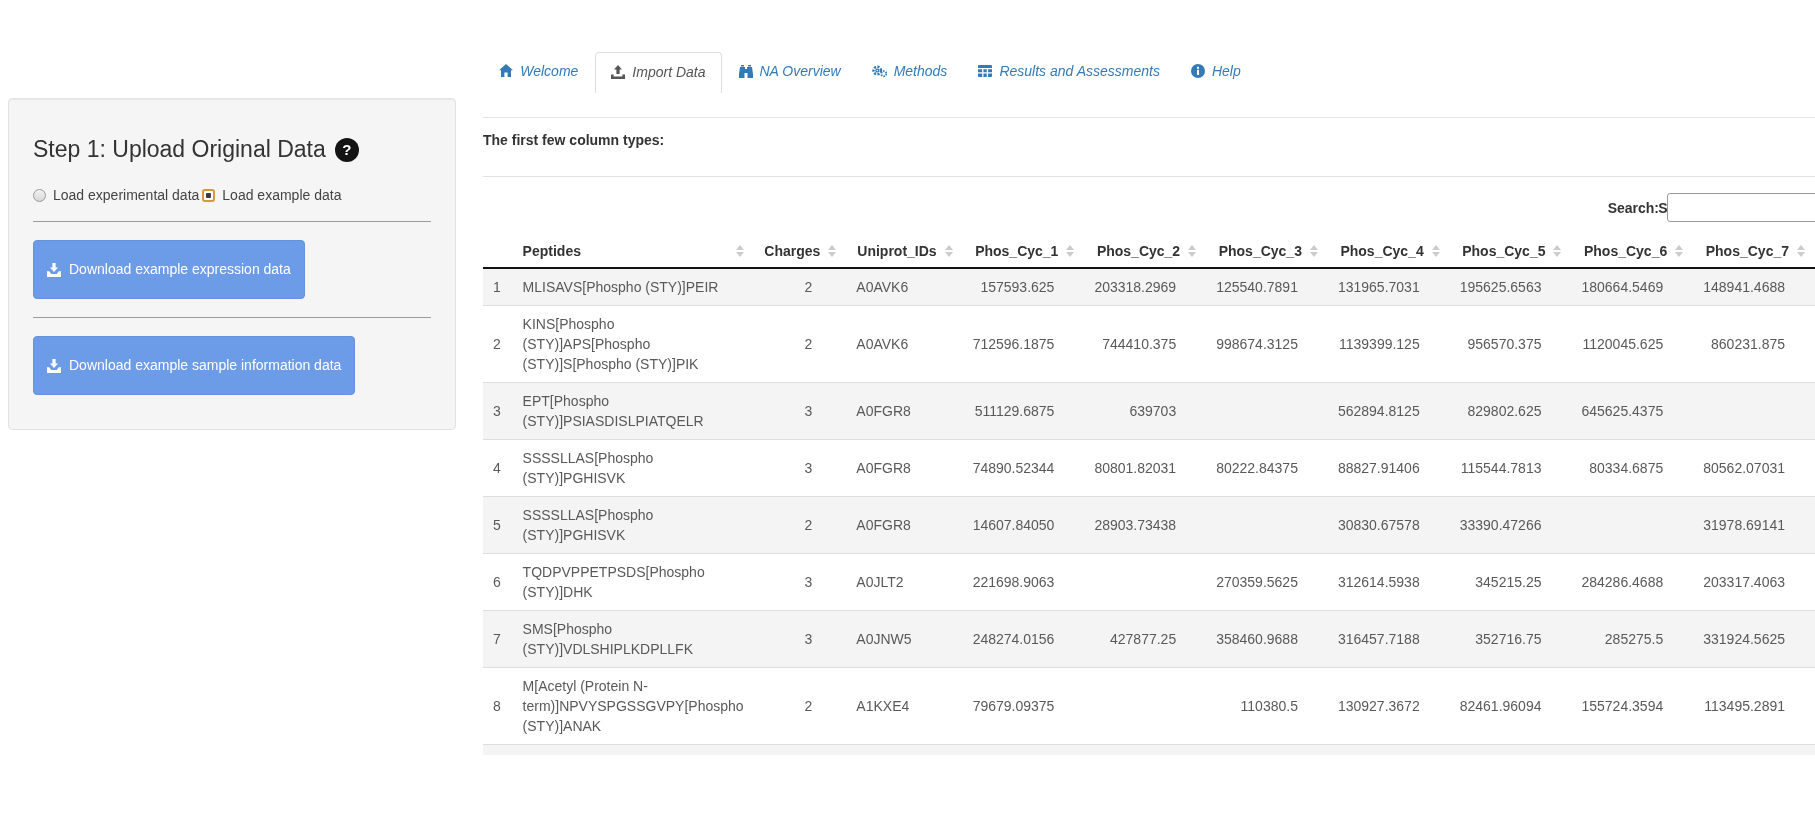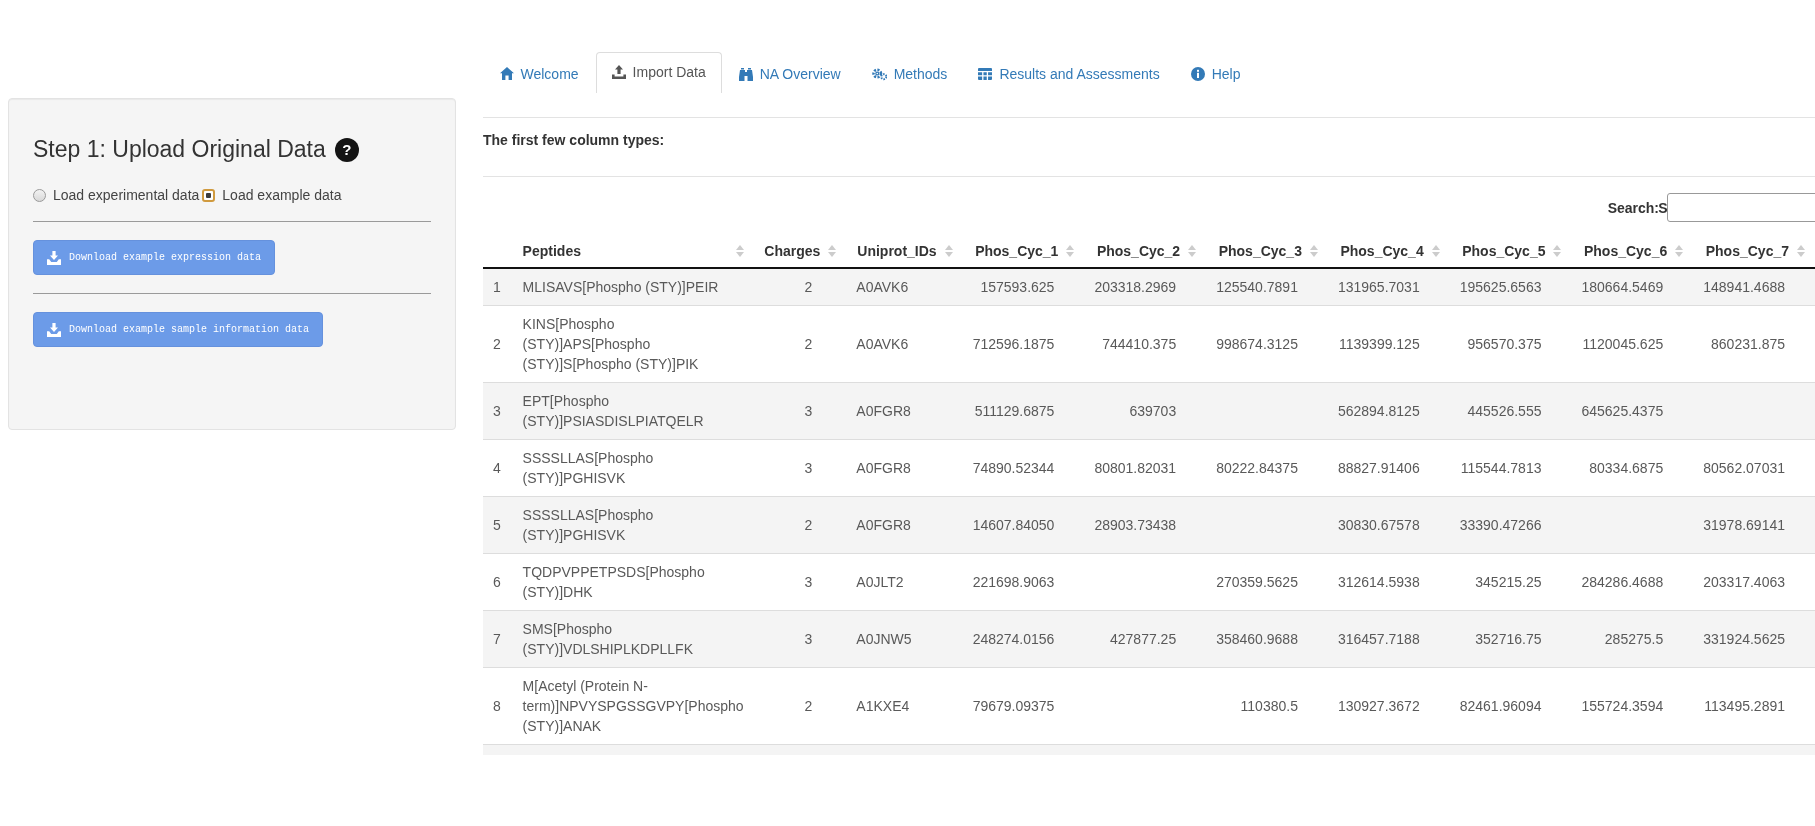--- a/index.html
+++ b/index.html
@@ -9,21 +9,21 @@
   
   .logo{position:absolute;top:2px;left:50%;transform:translateX(calc(-50% - 35px));
         font-family:"DejaVu Serif",serif;font-style:italic;font-weight:bold;
         font-size:42px;letter-spacing:1px;white-space:nowrap;
         text-shadow:2px 2px 3px rgba(110,120,140,.45);}
   .logo .na{color:#98a0aa;}
   .logo .guider{color:#79b0e6;}
 
   
   .nav{position:absolute;top:52px;left:0;right:75px;display:flex;justify-content:center;
-       align-items:flex-end;gap:3px;margin:0;padding:0;}
+       align-items:flex-start;gap:3px;margin:0;padding:0;font-style:italic;}
   .nav li{list-style:none;}
   .nav a{display:flex;align-items:center;gap:7px;padding:10px 14px;color:#337ab7;
          cursor:pointer;text-decoration:none;line-height:18px;}
   .nav li.active a{background:#fff;border:1px solid #ddd;border-bottom:none;
          border-radius:4px 4px 0 0;color:#555;padding:10px 15px 12px;}
   .ticon{display:inline-flex;align-items:center;}
 
   
   .sidebar{position:absolute;left:8px;top:98px;width:448px;height:332px;background:#f5f5f5;
            border:1px solid #e3e3e3;border-radius:4px;padding:19px 24px;box-sizing:border-box;
@@ -34,22 +34,22 @@
            font-weight:bold;font-size:15px;display:inline-flex;align-items:center;justify-content:center;cursor:pointer;}
   .radio-row{margin-top:24px;display:flex;align-items:center;gap:3px;color:#444;}
   .radio-item{display:flex;align-items:center;gap:7px;cursor:pointer;}
   .rb{width:13px;height:13px;box-sizing:border-box;flex:0 0 13px;}
   .rb.off{border:1px solid #9a9a9a;border-radius:50%;background:linear-gradient(#f2f2f2,#d8d8d8);}
   .rb.on{border:2px solid #d09a3e;border-radius:3px;background:#fff;
          display:flex;align-items:center;justify-content:center;}
   .rb.on::after{content:"";width:5px;height:5px;background:#3c3c3c;border-radius:1px;}
   .sb-hr{border:none;border-top:1px solid #9a9a9a;margin:18px 0;}
   .dl-btn{display:inline-flex;align-items:center;gap:8px;background:#6c9be8;border:1px solid #6591dd;
-          color:#fff;font-size:10px;padding:8px 13px;border-radius:4px;cursor:pointer;
-          font-family:Liberation Mono, monospace;line-height:17px;}
+          color:#fff;font-size:14px;padding:20px 13px;border-radius:4px;cursor:pointer;
+          font-family:Liberation Sans, sans-serif;line-height:17px;}
 
   
   .main{position:absolute;left:483px;top:117px;width:1332px;}
   .m-hr{border:none;border-top:1px solid #e3e3e3;margin:0;}
   .m-hr2{border:none;border-top:1px solid #e3e3e3;margin:28px 0 0;}
   .sec-title{font-size:19px;font-weight:normal;color:#333;margin:8px 0 0;}
   .ct-label{font-weight:bold;margin:14px 0 8px;}
   .select{position:relative;width:297px;height:32px;border:1px solid #ccc;border-radius:4px;
           display:flex;align-items:center;padding:0 14px;color:#555;box-sizing:border-box;
           cursor:pointer;background:#fff;margin-top:6px;}
@@ -340,21 +340,21 @@
           </tr>
           <tr>
             <td class="c0">3</td>
             <td class="c1">EPT[Phospho (STY)]PSIASDISLPIATQELR</td>
             <td class="c2">3</td>
             <td class="c3">A0FGR8</td>
             <td class="num">511129.6875</td>
             <td class="num">639703</td>
             <td class="num"></td>
             <td class="num">562894.8125</td>
-            <td class="num">445526.555</td>
+            <td class="num">829802.625</td>
             <td class="num">645625.4375</td>
             <td class="num"></td>
           </tr>
           <tr>
             <td class="c0">4</td>
             <td class="c1">SSSSLLAS[Phospho (STY)]PGHISVK</td>
             <td class="c2">3</td>
             <td class="c3">A0FGR8</td>
             <td class="num">74890.52344</td>
             <td class="num">80801.82031</td>

